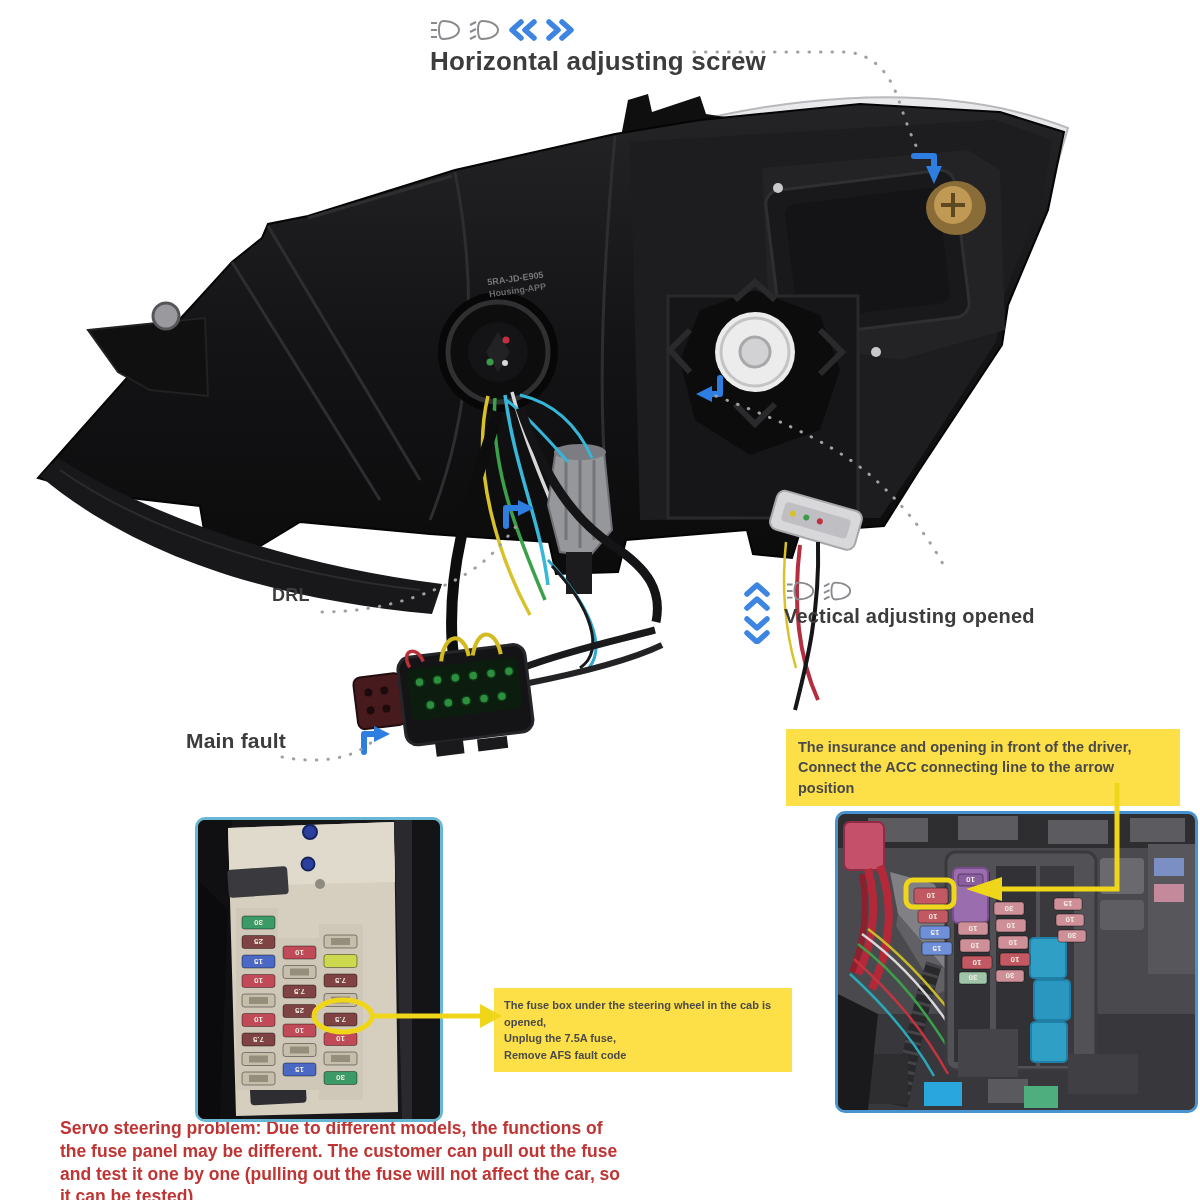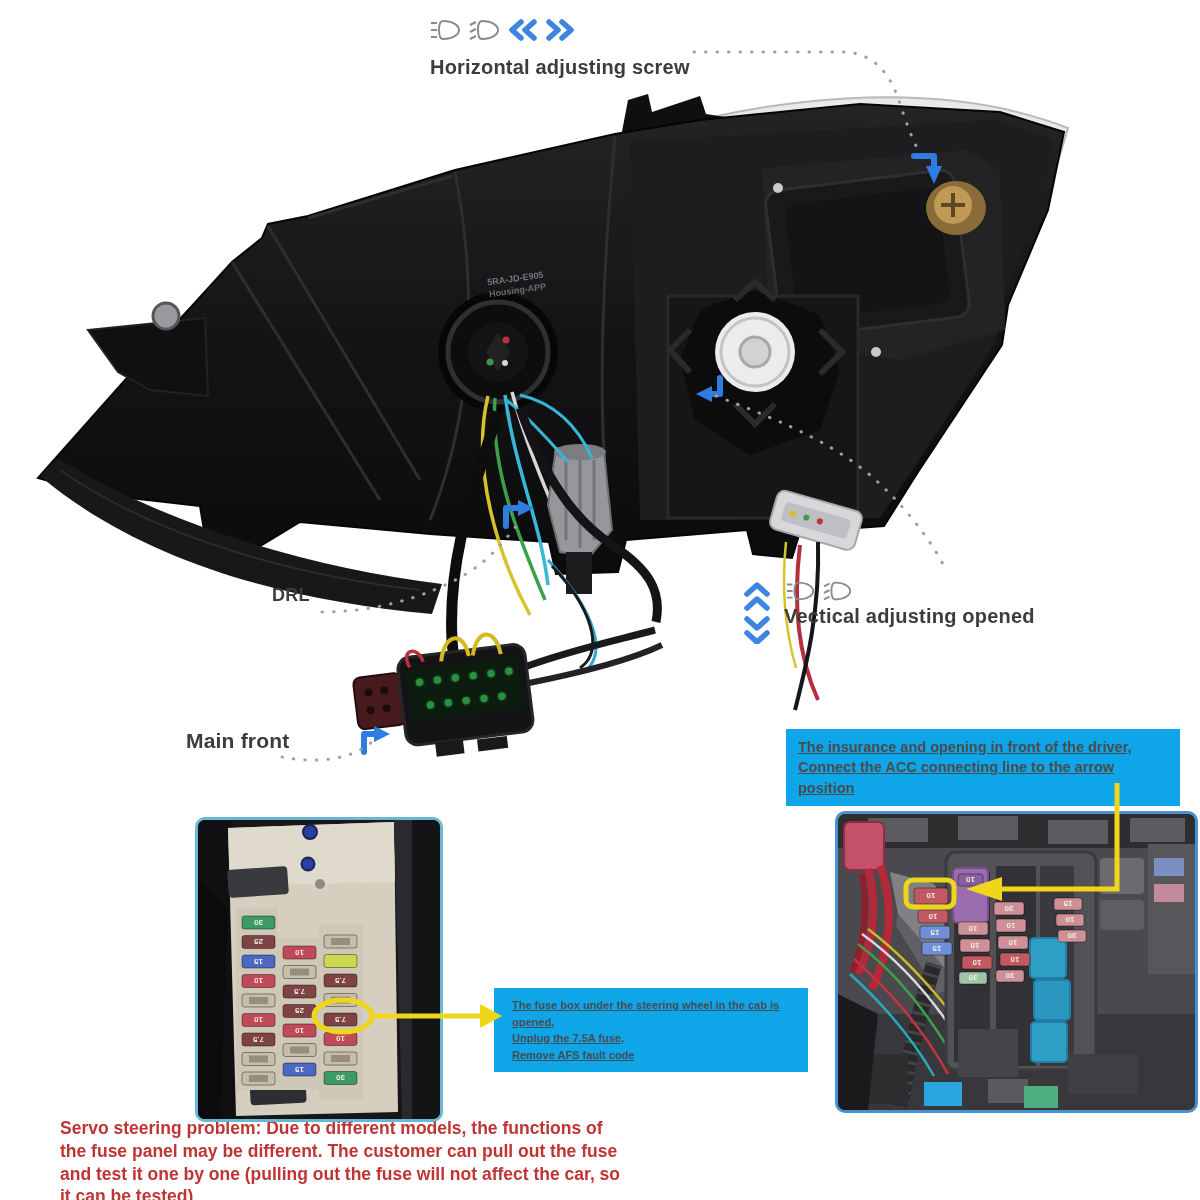--- a/index.html
+++ b/index.html
@@ -1,21 +1,21 @@
 <!DOCTYPE html>
 <html><head>
 <meta charset="utf-8">
 <style>
   html,body{margin:0;padding:0;background:#fff;}
   #canvas{position:relative;width:1200px;height:1200px;background:#fff;overflow:hidden;
           font-family:"Liberation Sans",sans-serif;}
   .abs{position:absolute;}
   .lbl{color:#3c3c3c;font-weight:600;letter-spacing:.2px;}
   .iconrow{display:flex;align-items:center;gap:7px;}
-  .graybox{background:#0ea5e9;color:#4a4a4a;font-weight:700;white-space:pre-line;text-decoration:underline;}
+  .graybox{background:#fde047;color:#4a4a4a;font-weight:700;white-space:pre-line;}
   .warn{color:#c03434;font-weight:700;white-space:pre-line;line-height:1.3;}
   svg{display:block;}
   .photo{border-radius:10px;overflow:hidden;}
 </style>
 </head>
 <body>
 
 <div id="canvas">
 
   <svg class="abs" style="left:0;top:0" width="1200" height="1200" viewBox="0 0 1200 1200">
@@ -190,21 +190,21 @@
             <polyline points="26,3 17,11 26,19"></polyline>
         </g>
       </svg>
       <svg width="30" height="22" viewBox="0 0 30 22">
         <g stroke="#3d85e0" stroke-width="5.5" fill="none" stroke-linecap="round" stroke-linejoin="round">
           <polyline points="4,3 13,11 4,19"></polyline>
             <polyline points="17,3 26,11 17,19"></polyline>
         </g>
       </svg>
     </div>
-    <div class="lbl" style="font-size:20px;margin-top:14px">Horizontal adjusting screw</div>
+    <div class="lbl" style="font-size:26px;margin-top:4px">Horizontal adjusting screw</div>
   </div>
 
   <div class="abs lbl" style="left:272px;top:585px;font-size:18px">DRL</div>
 
   <div class="abs" style="left:744px;top:580px">
     <svg class="abs" style="left:0;top:2px" width="26" height="62" viewBox="0 0 26 62">
       <g stroke="#3d85e0" stroke-width="5.5" fill="none" stroke-linecap="round" stroke-linejoin="round">
         <polyline points="3,12 13,3 23,12"></polyline>
           <polyline points="3,26 13,17 23,26"></polyline>
         <polyline points="3,37 13,46 23,37"></polyline>
@@ -217,26 +217,26 @@
         <path d="M1 4 H7 M1 11 H7 M1 18 H7" stroke="#8a8a8e" stroke-width="2"></path>
       </svg>
       <svg width="30" height="22" viewBox="0 0 32 22">
         <path d="M13 2 C23 2 29 6.5 29 11 C29 15.5 23 20 13 20 C10.5 20 9 16.5 9 11 C9 5.5 10.5 2 13 2 Z" stroke="#8a8a8e" stroke-width="2" fill="none"></path>
         <path d="M1 6 L7 3 M1 13 L7 10 M1 20 L7 17" stroke="#8a8a8e" stroke-width="2"></path>
       </svg>
     </div>
     <div class="abs lbl" style="left:40px;top:25px;font-size:20px;white-space:nowrap">Vectical adjusting opened</div>
   </div>
 
-  <div class="abs lbl" style="left:186px;top:729px;font-size:21px">Main front</div>
+  <div class="abs lbl" style="left:186px;top:729px;font-size:21px">Main fault</div>
 
   <div class="abs graybox" style="left:786px;top:729px;width:370px;padding:8px 12px;font-size:14.5px;line-height:1.4">The insurance and opening in front of the driver,
 Connect the ACC connecting line to the arrow position</div>
 
-  <div class="abs graybox" style="left:494px;top:988px;width:278px;padding:9px 18px;font-size:11px;line-height:1.5">The fuse box under the steering wheel in the cab is opened,
+  <div class="abs graybox" style="left:494px;top:988px;width:278px;padding:9px 10px;font-size:11px;line-height:1.5">The fuse box under the steering wheel in the cab is opened,
 Unplug the 7.5A fuse,
 Remove AFS fault code</div>
 
   <div class="abs warn" style="left:60px;top:1117px;width:610px;font-size:17.5px">Servo steering problem: Due to different models, the functions of
 the fuse panel may be different. The customer can pull out the fuse
 and test it one by one (pulling out the fuse will not affect the car, so
 it can be tested)</div>
 
   <div class="abs photo" style="left:195px;top:817px;width:242px;height:299px;border:3px solid #68b7d5">
     <svg width="242" height="299" viewBox="0 0 242 299">

